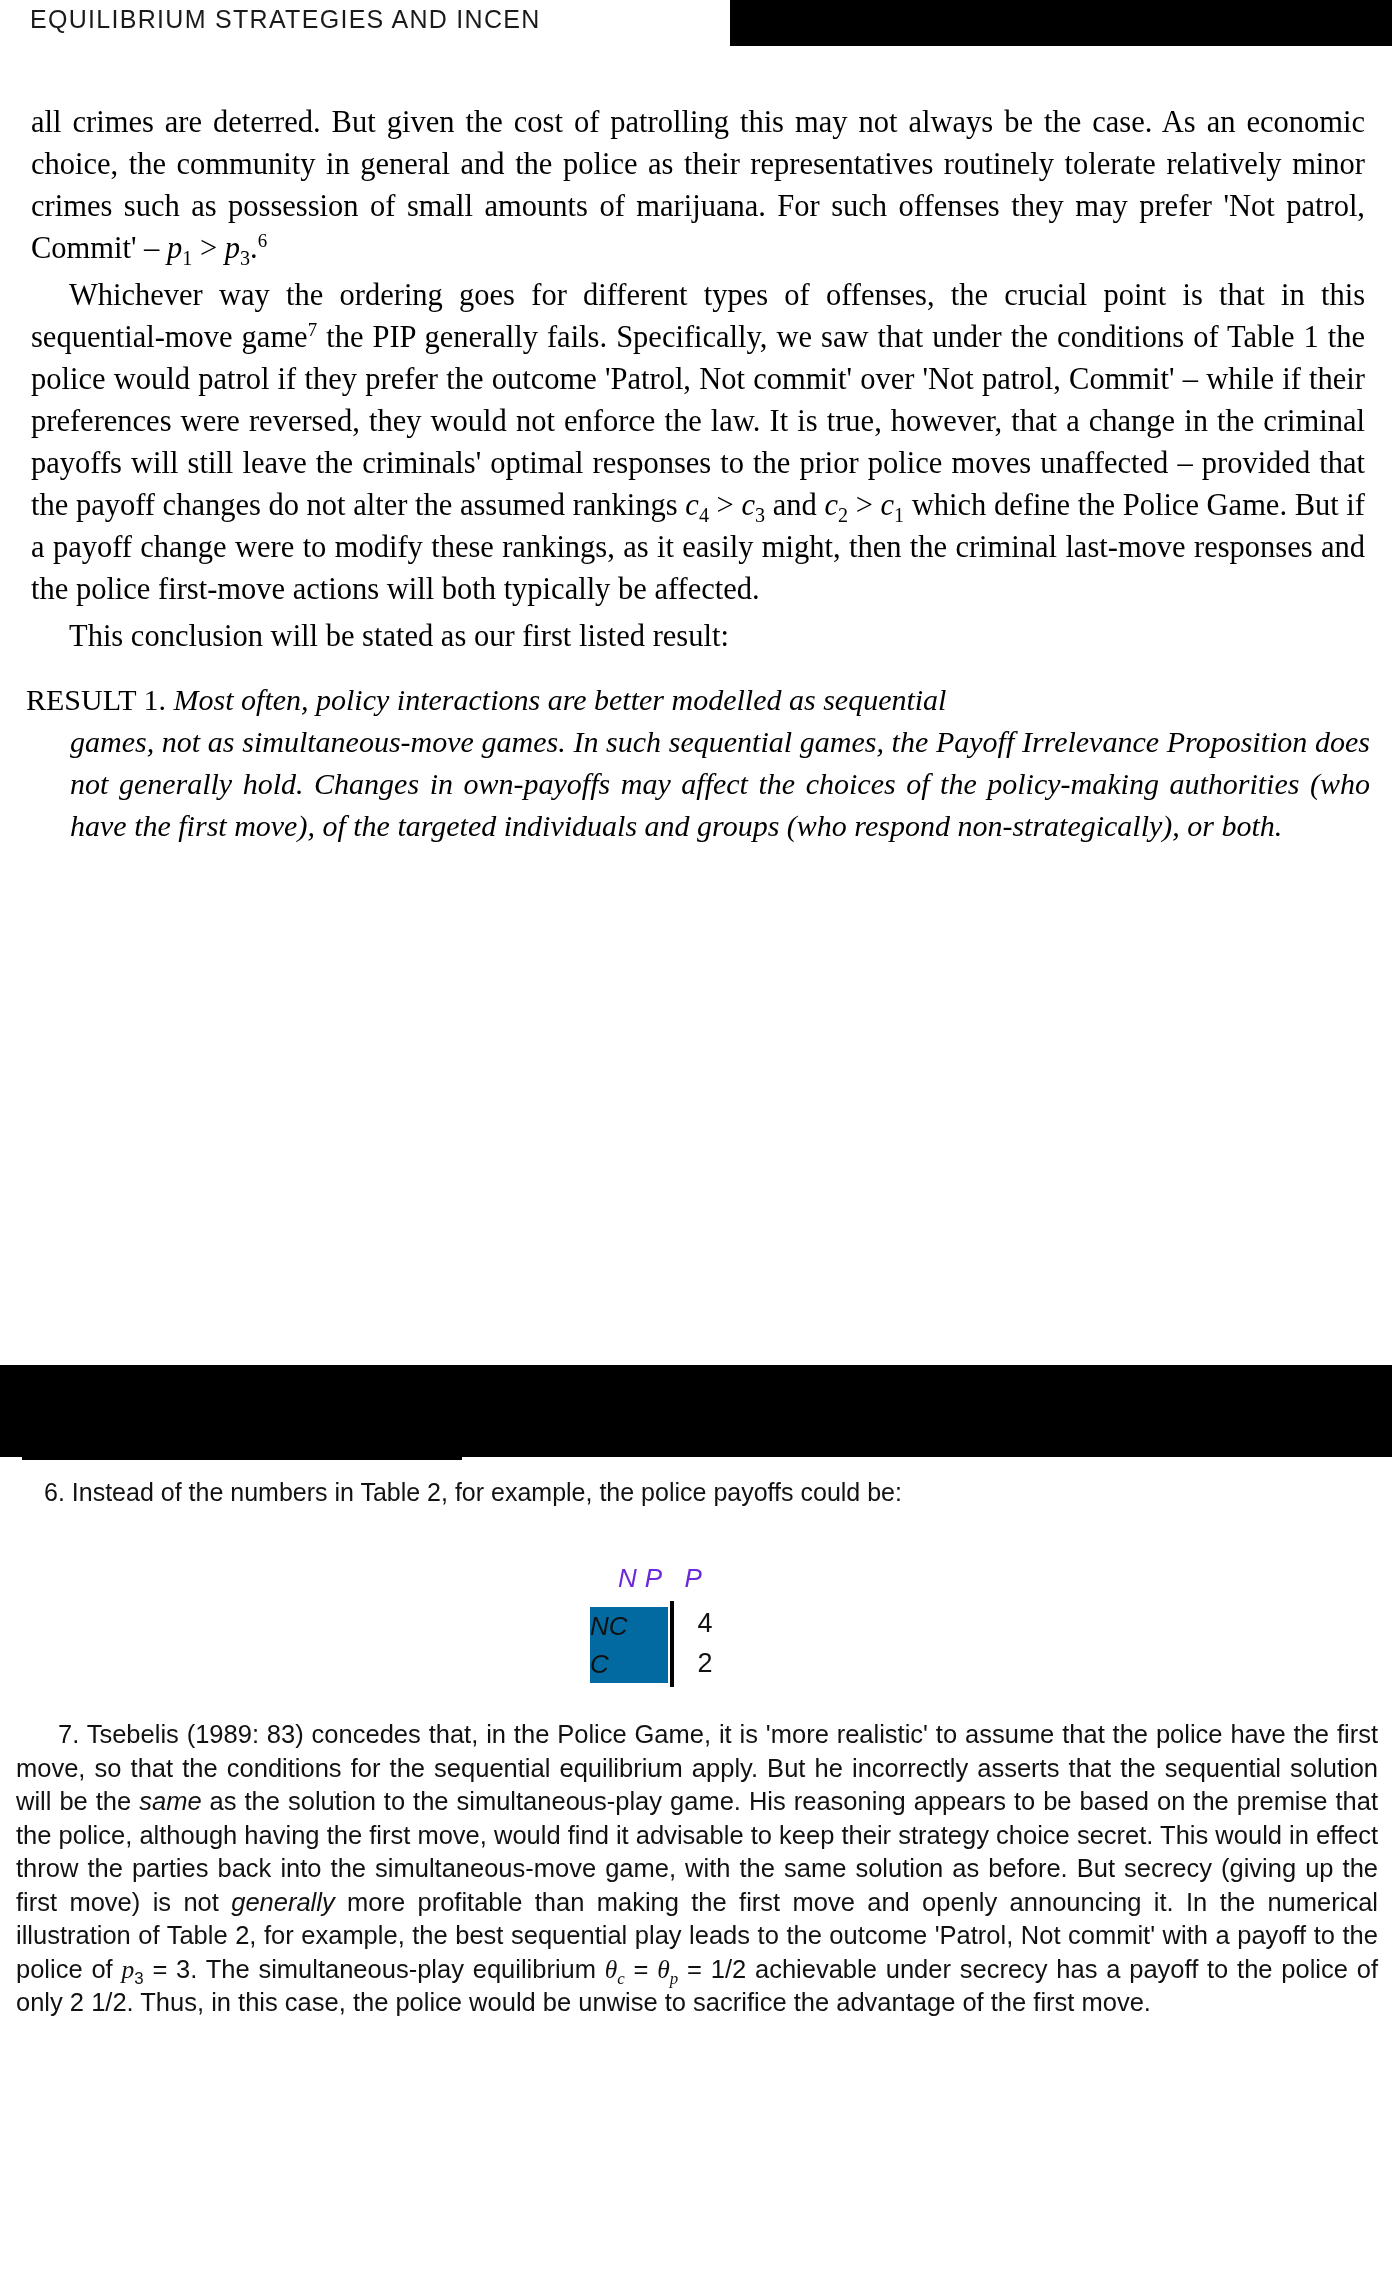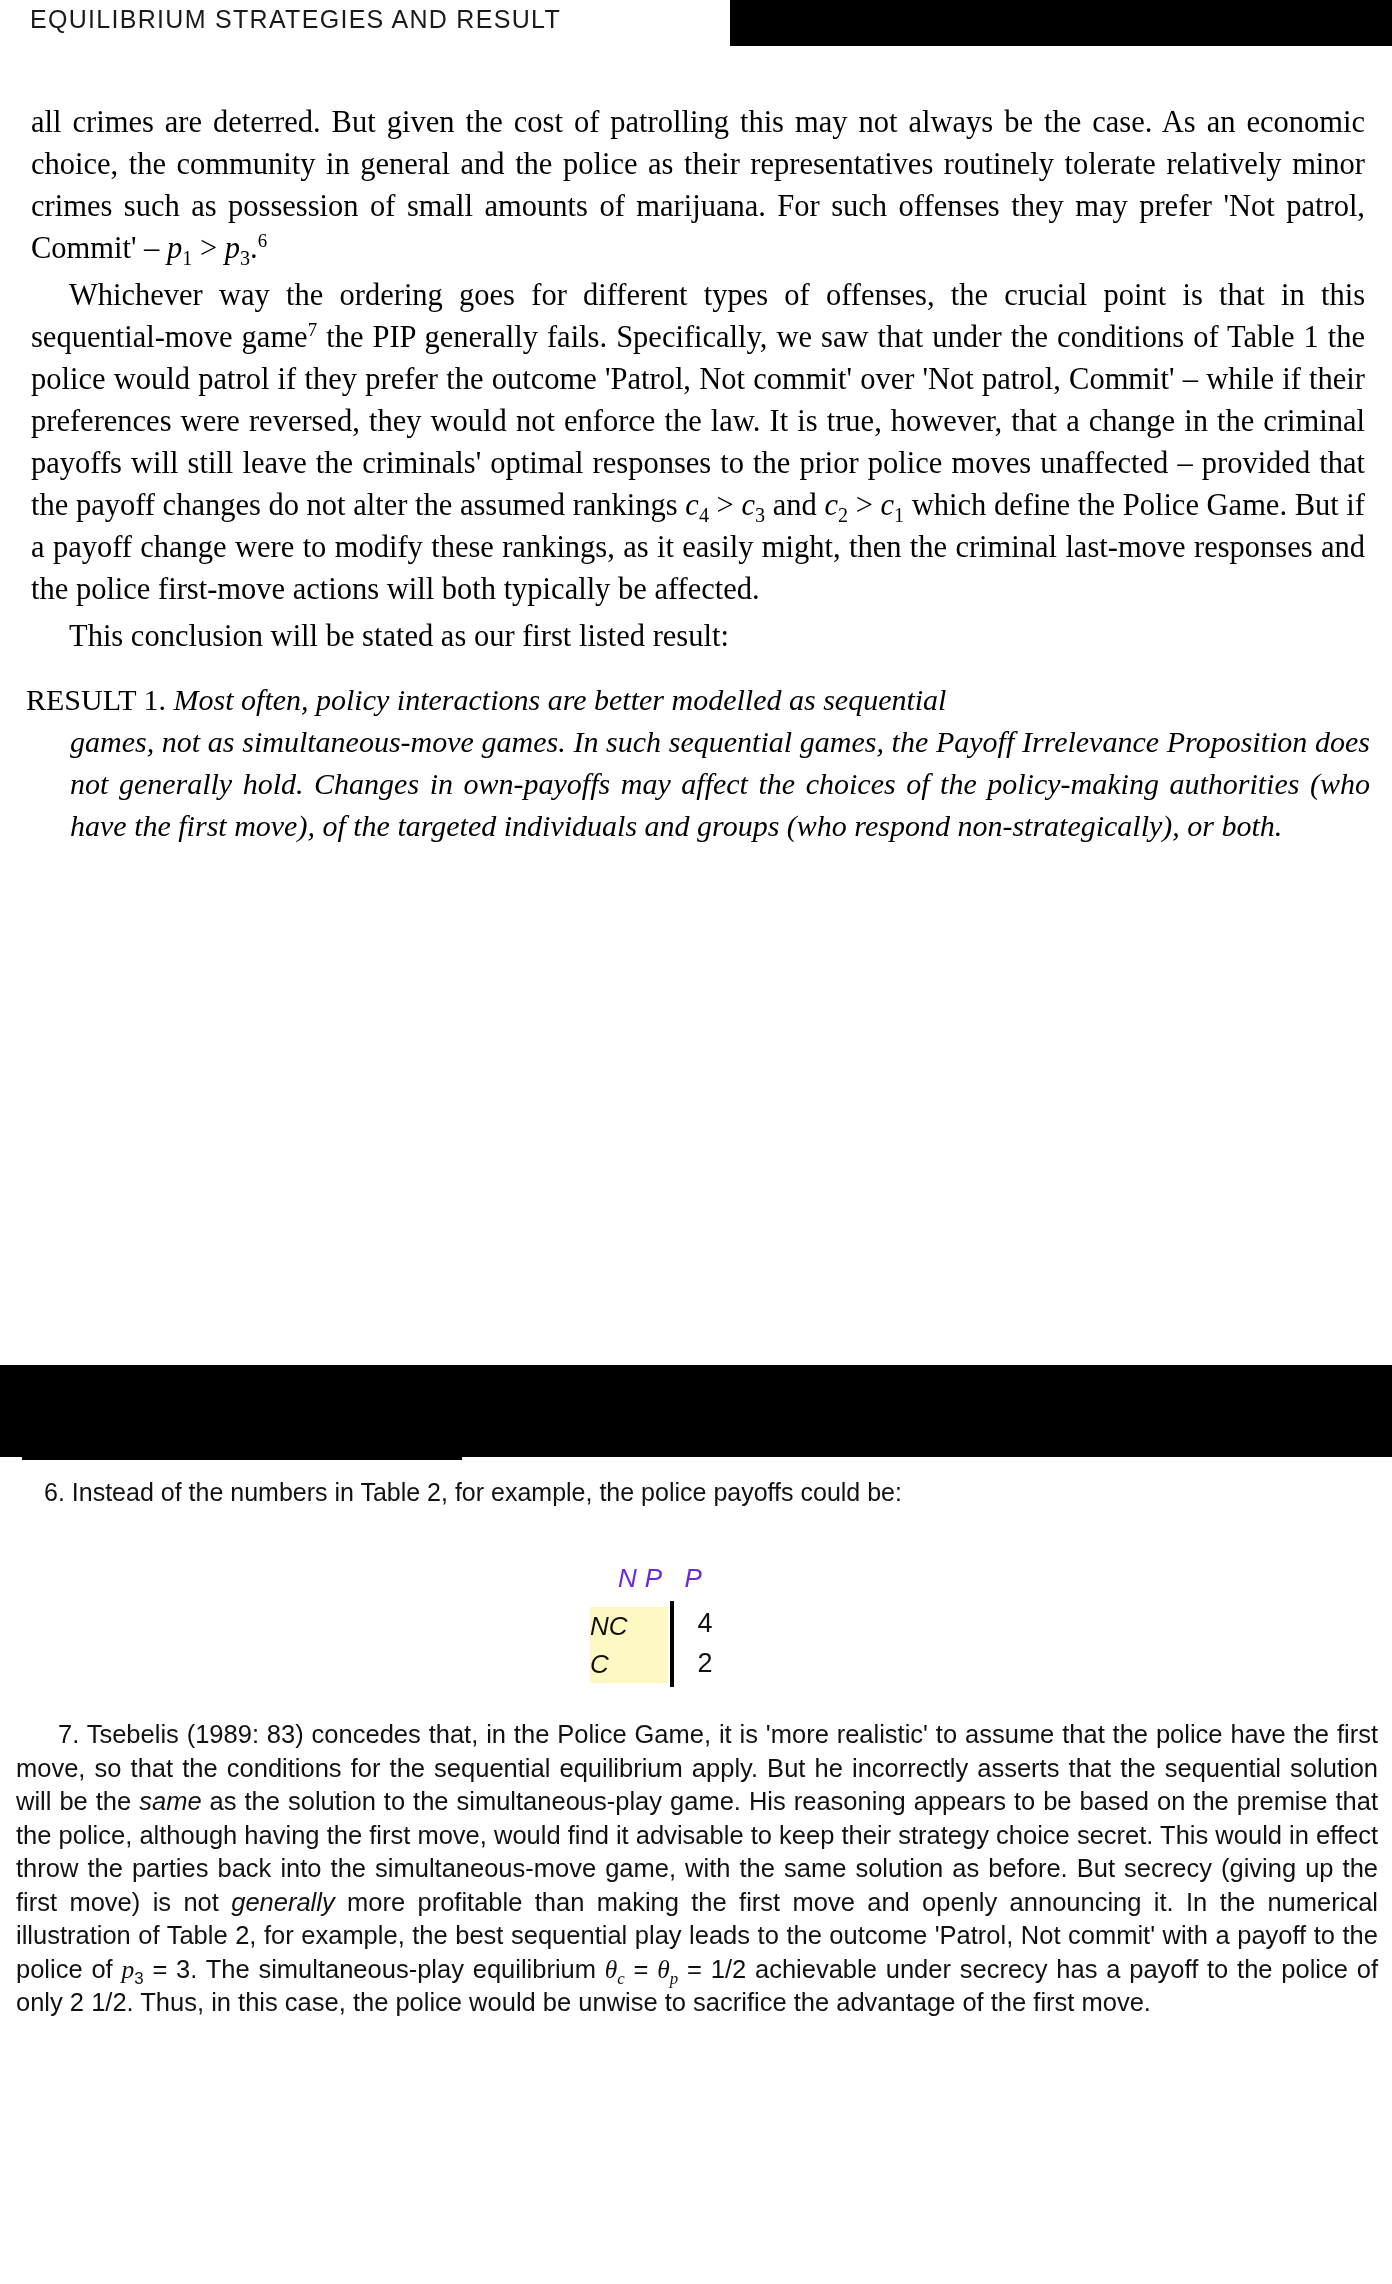--- a/index.html
+++ b/index.html
@@ -167,21 +167,21 @@
     font-style: italic;
     font-size: 26px;
     letter-spacing: 8px;
     color: #6d28d9;
   }
   .matrix .rowheads {
     position: absolute;
     left: 0px;
     top: 44px;
     width: 78px;
-    background: #fef9c3;
+    background: #0369a1;
     font-family: "Liberation Sans", sans-serif;
     font-style: italic;
     font-size: 26px;
     line-height: 38px;
     color: #111;
     text-align: left;
   }
   .matrix .rowheads div { height: 38px; overflow: hidden; }
   .matrix .cells {
     position: absolute;
@@ -218,21 +218,21 @@
   .fn-rest p { margin: 0; }
   .fn-rest p.hang { text-indent: 42px; }
 </style>
 </head>
 <body>
 
 <div class="page">
 
   <div class="header-band"></div>
   <div class="header-strip">
-    <div class="running-head">EQUILIBRIUM STRATEGIES AND RESULT</div>
+    <div class="running-head">EQUILIBRIUM STRATEGIES AND INCEN</div>
   </div>
 
   <div class="body-col">
 
     <p class="para"><span>all crimes are deterred. But given the cost of patrolling this may not always be the case. As an economic choice, the community in general and the police as their representatives routinely tolerate relatively minor crimes such as possession of small amounts of marijuana. For such offenses they may prefer 'Not patrol, Commit' – </span><span class="var">p</span><span class="sub">1</span><span> &gt; </span><span class="var">p</span><span class="sub">3</span><span>.</span><sup>6</sup></p>
 
     <p class="para indent"><span>Whichever way the ordering goes for different types of offenses, the crucial point is that in this sequential-move game</span><sup>7</sup><span> the PIP generally fails. Specifically, we saw that under the conditions of Table 1 the police would patrol if they prefer the outcome 'Patrol, Not commit' over 'Not patrol, Commit' – while if their preferences were reversed, they would not enforce the law. It is true, however, that a change in the criminal payoffs will still leave the criminals' optimal responses to the prior police moves unaffected – provided that the payoff changes do not alter the assumed rankings </span><span class="var">c</span><span class="sub">4</span><span> &gt; </span><span class="var">c</span><span class="sub">3</span><span> and </span><span class="var">c</span><span class="sub">2</span><span> &gt; </span><span class="var">c</span><span class="sub">1</span><span> which define the Police Game. But if a payoff change were to modify these rankings, as it easily might, then the criminal last-move responses and the police first-move actions will both typically be affected.</span></p>
 
     <p class="para indent">This conclusion will be stated as our first listed result:</p>
 

